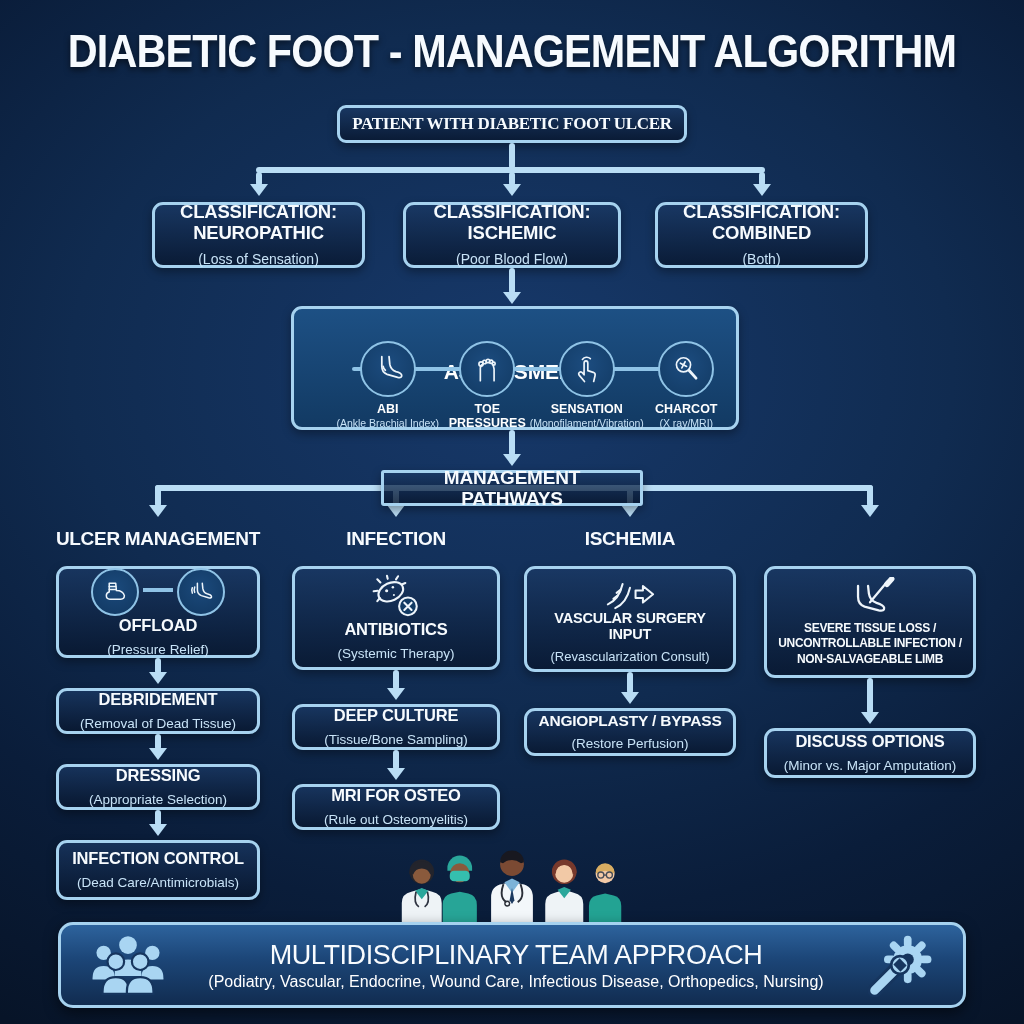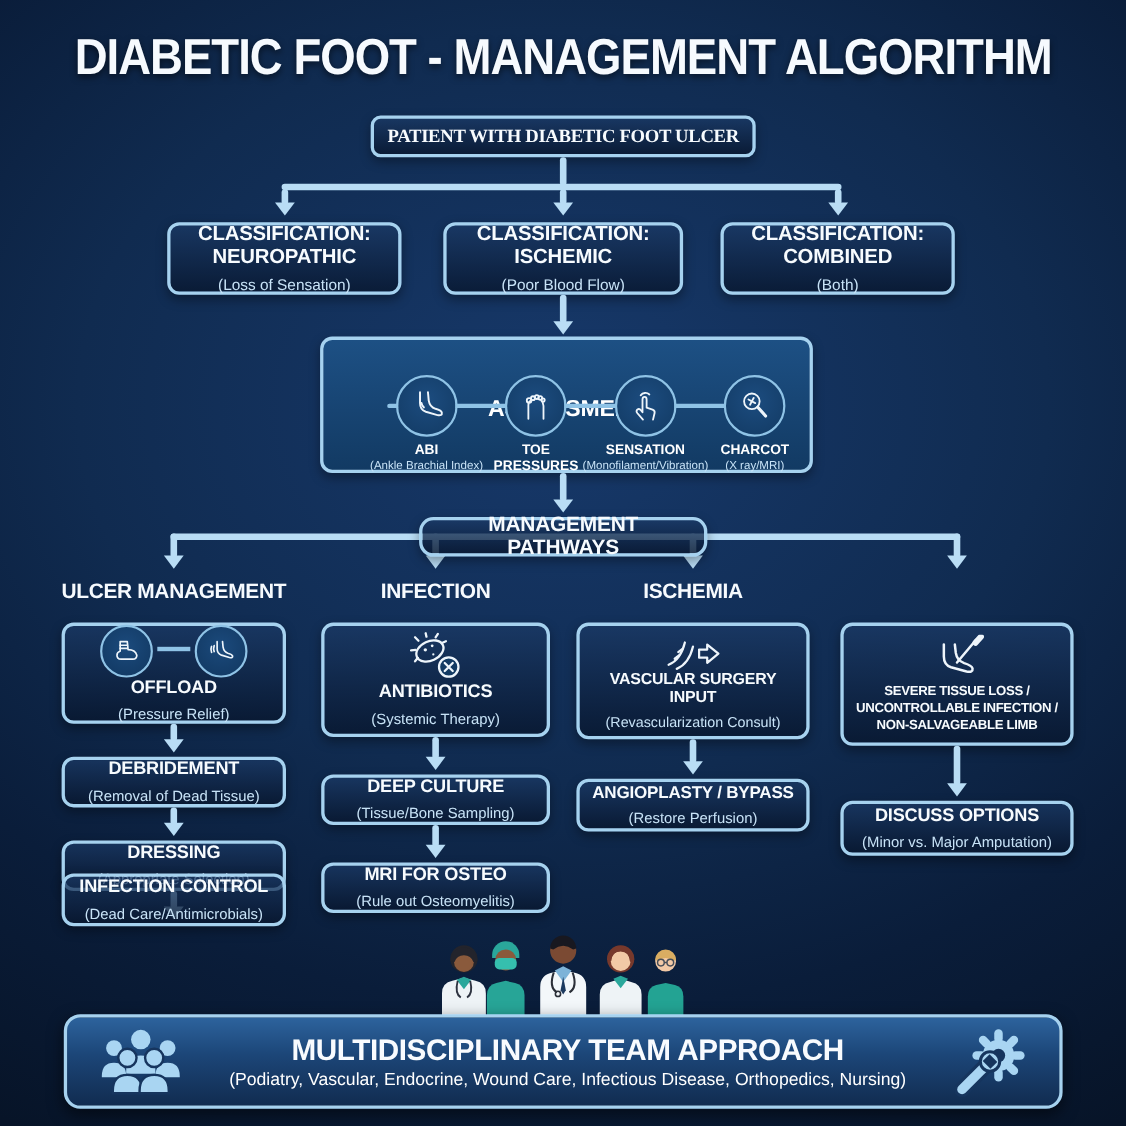--- a/index.html
+++ b/index.html
@@ -54,21 +54,21 @@
     background:radial-gradient(circle at 50% 40%, #1b4a7c, #113760);
     display:flex; align-items:center; justify-content:center; position:relative; z-index:2; }
   .footer {
     position:absolute; left:58px; top:922px; width:908px; height:86px; box-sizing:border-box;
     border:3px solid #a6d2ef; border-radius:15px; z-index:3;
     background:linear-gradient(180deg, #2d639d 0%, #1c4678 42%, #112c50 100%);
     box-shadow:0 5px 14px rgba(0,0,0,.5);
     display:flex; align-items:center; padding:0 26px; gap:18px;
   }
   .f-text { flex:1; text-align:center; }
-  .f-title { font-size:27px; font-weight:bold; letter-spacing:-.4px; color:#f8fbfe; }
+  .f-title { font-size:27px; font-weight:normal; letter-spacing:-.4px; color:#f8fbfe; }
   .f-sub { font-size:16px; color:#fff; margin-top:2px; }
   .team { position:absolute; left:386px; top:848px; z-index:2; }
   svg.wicon { display:block; }
   .st { stroke:#eef5fb; stroke-width:2; fill:none; stroke-linecap:round; stroke-linejoin:round; }
 </style>
 </head>
 <body>
 
 <div class="stage">
 
@@ -176,21 +176,21 @@
   <div class="hline" style="left:155px;top:485px;width:718px;z-index:1"></div>
   <div class="vline" style="left:155px;top:485px;height:22px;z-index:1"></div>
   <div class="vline" style="left:393px;top:485px;height:22px;z-index:1"></div>
   <div class="vline" style="left:627px;top:485px;height:22px;z-index:1"></div>
   <div class="vline" style="left:867px;top:485px;height:22px;z-index:1"></div>
   <div class="ahead" style="left:149px;top:505px"></div>
   <div class="ahead" style="left:387px;top:505px"></div>
   <div class="ahead" style="left:621px;top:505px"></div>
   <div class="ahead" style="left:861px;top:505px"></div>
 
-  <div class="node" style="left:381px;top:470px;width:262px;height:36px;z-index:2;border-radius:13px">
+  <div class="node" style="left:381px;top:470px;width:262px;height:36px;z-index:2;border-radius:3px">
     <div class="nt" style="font-size:19px">MANAGEMENT PATHWAYS</div>
   </div>
 
   <div class="col-h" style="left:46px;top:528px;width:224px">ULCER MANAGEMENT</div>
   <div class="col-h" style="left:296px;top:528px;width:200px">INFECTION</div>
   <div class="col-h" style="left:530px;top:528px;width:200px">ISCHEMIA</div>
 
   <div class="node" style="left:56px;top:566px;width:204px;height:92px">
     <div class="off-row">
       <div class="mini">
@@ -220,21 +220,21 @@
     <div class="ns">(Removal of Dead Tissue)</div>
   </div>
   <div class="vline" style="left:155px;top:734px;height:16px"></div>
   <div class="ahead" style="left:149px;top:748px"></div>
   <div class="node" style="left:56px;top:764px;width:204px;height:46px">
     <div class="nt">DRESSING</div>
     <div class="ns">(Appropriate Selection)</div>
   </div>
   <div class="vline" style="left:155px;top:810px;height:16px"></div>
   <div class="ahead" style="left:149px;top:824px"></div>
-  <div class="node" style="left:56px;top:794px;width:204px;height:48px">
+  <div class="node" style="left:56px;top:840px;width:204px;height:60px">
     <div class="nt">INFECTION CONTROL</div>
     <div class="ns">(Dead Care/Antimicrobials)</div>
   </div>
 
   <div class="node" style="left:292px;top:566px;width:208px;height:104px">
     <svg class="wicon" width="54" height="46" viewBox="0 0 52 44">
         <g class="st">
       <ellipse cx="21" cy="17" rx="12.5" ry="8.5" transform="rotate(-25 21 17)"></ellipse>
       <line x1="11" y1="8" x2="8" y2="5"></line>
           <line x1="18" y1="4.5" x2="17.3" y2="1.5"></line>

